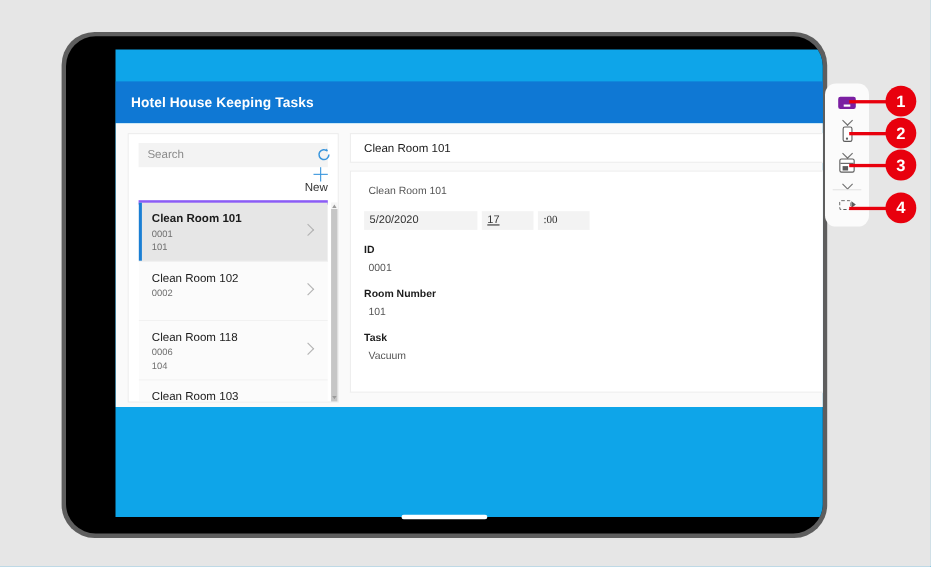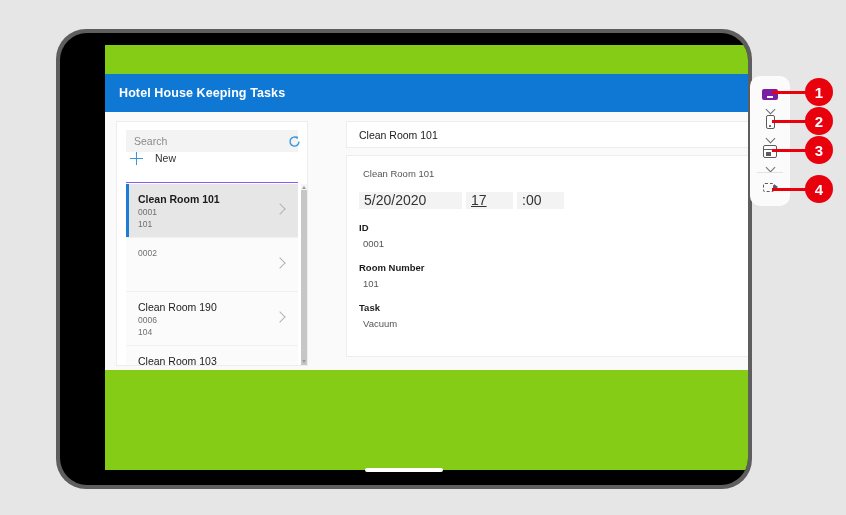--- a/index.html
+++ b/index.html
@@ -48,21 +48,21 @@
     background: #ffffff;
   }
 
   
   #app-viewport {
     position: absolute;
     left: 45px;
     top: 12px;
     width: 710px;
     height: 425px;
-    background: #84cc16;
+    background: #0ea5e9;
     overflow: hidden;
   }
 
   
   #app-header {
     position: absolute;
     left: 0;
     top: 29px;
     width: 100%;
     height: 38px;
@@ -80,21 +80,20 @@
 
   
   #app-body {
     position: absolute;
     left: 0;
     top: 67px;
     right: 0;
     height: 258px;
     background: #fafafa;
     display: flex;
-    gap: 28px;
   }
 
   
   #gallery-card {
     width: 192px;
     margin: 9px 0 0 11px;
     background: #ffffff;
     border: 1px solid #ededed;
     box-sizing: border-box;
     height: 245px;
@@ -117,23 +116,24 @@
   #refresh-icon {
     position: absolute;
     right: -3px;
     top: 4px;
     width: 13px;
     height: 13px;
   }
   #new-row {
     height: 30px;
     display: flex;
-    align-items: flex-start;
+    align-items: flex-end;
     margin: 0 9px;
-    border-bottom: 1px solid #8b5cf6;
+    border-bottom: 4px solid #8b5cf6;
+    flex-direction: column;
   }
   #plus-icon {
     width: 13px;
     height: 13px;
     margin-left: 4px;
     position: relative;
   }
   #plus-icon:before, #plus-icon:after {
     content: "";
     position: absolute;
@@ -257,30 +257,30 @@
   }
   .field-value {
     font-size: 9.5px;
     color: #555555;
     margin: 0 0 13px 4px;
   }
   .field-input {
     background: #f3f3f3;
     height: 17px;
     line-height: 17px;
-    font-size: 14px;
+    font-size: 10px;
     color: #333333;
     padding-left: 5px;
     box-sizing: border-box;
     margin-bottom: 13px;
   }
   #enddate-row { display: flex; gap: 4px; margin-bottom: 13px; }
   #enddate-date { width: 103px; }
   #enddate-hour { width: 47px; text-decoration: underline; }
-  #enddate-min  { width: 47px; }
+  #enddate-min  { width: 47px; font-family: Liberation Serif, serif; }
   #enddate-row .field-input { margin-bottom: 0; }
 
   
   #device-strip {
     position: absolute;
     left: 750px;
     top: 76px;
     width: 40px;
     height: 130px;
     background: #fbfbfb;
@@ -441,25 +441,26 @@
 
             <div id="gallery-list">
               <div class="gallery-item selected">
                 <span class="sel-bar"></span>
                 <div class="gi-title">Clean Room 101</div>
                 <div class="gi-sub">0001</div>
                 <div class="gi-sub">101</div>
                 <span class="gi-chevron"></span>
               </div>
               <div class="gallery-item">
+                <div class="gi-title">Clean Room 102</div>
                 <div class="gi-sub">0002</div>
                 <span class="gi-chevron"></span>
               </div>
               <div class="gallery-item">
-                <div class="gi-title">Clean Room 190</div>
+                <div class="gi-title">Clean Room 118</div>
                 <div class="gi-sub">0006</div>
                 <div class="gi-sub">104</div>
                 <span class="gi-chevron"></span>
               </div>
               <div class="gallery-item">
                 <div class="gi-title">Clean Room 103</div>
 
               </div>
 
             </div>

